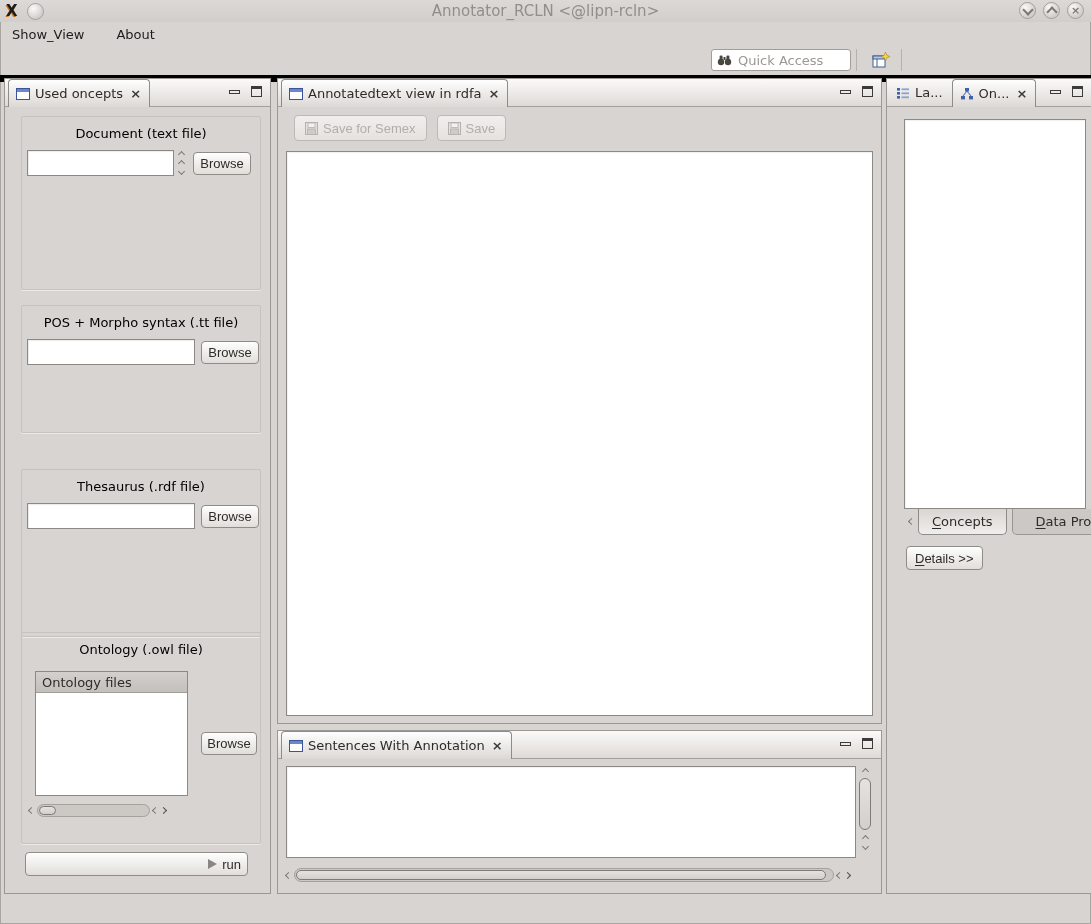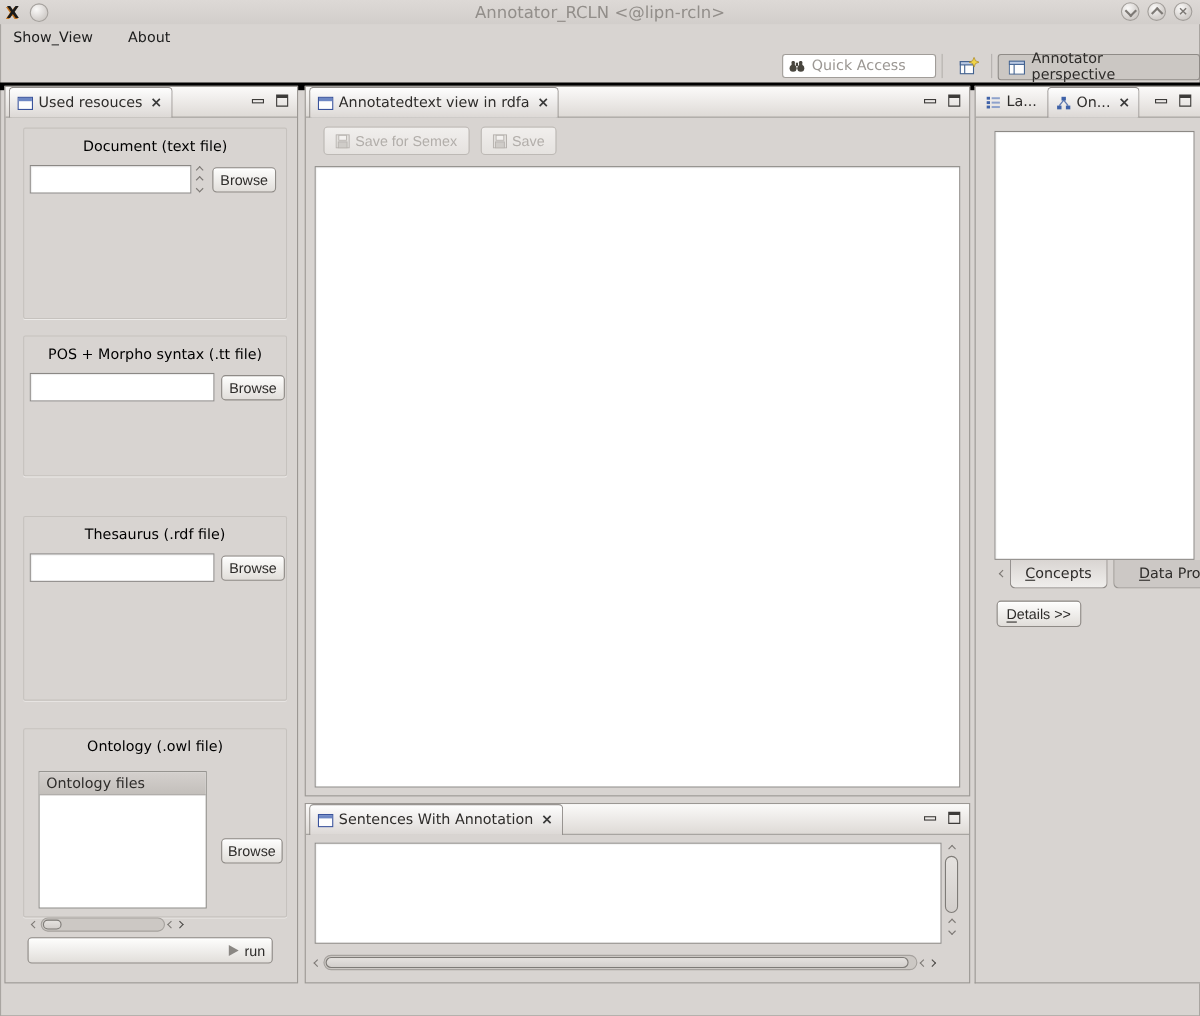--- a/index.html
+++ b/index.html
@@ -131,37 +131,29 @@
     <span class="tsep" style="left:856px"></span>
     <span class="openpersp">
       <svg width="18" height="18" viewBox="0 0 18 18">
         <rect x="1" y="4" width="12" height="11" fill="#fdfdfd" stroke="#41618f"></rect>
         <rect x="1" y="4" width="12" height="3" fill="#b9c8e2" stroke="#41618f"></rect>
         <line x1="5" y1="7" x2="5" y2="15" stroke="#41618f"></line>
         <polygon points="13.5,0 14.8,3.2 18,4.5 14.8,5.8 13.5,9 12.2,5.8 9,4.5 12.2,3.2" fill="#f0d54a" stroke="#a8841c" stroke-width="0.6"></polygon>
       </svg>
     </span>
     <span class="tsep" style="left:901px"></span>
-    <div class="persp-btn">
-      <svg width="15" height="13" viewBox="0 0 15 13">
-        <rect x="0.5" y="0.5" width="14" height="12" fill="#fdfdfd" stroke="#41618f"></rect>
-        <rect x="0.5" y="0.5" width="14" height="3" fill="#b9c8e2" stroke="#41618f"></rect>
-        <line x1="5" y1="3.5" x2="5" y2="12.5" stroke="#41618f"></line>
-      </svg>
-      <span>Annotator perspective</span>
-    </div>
   </div>
 
   <div class="panel" style="left:4px;top:78px;width:267px;height:816px;">
     <div class="phead">
       <div class="vtab">
         <span class="viewicon">
             <i></i>
           </span>
-        <span>Used resouces</span>
+        <span>Used oncepts</span>
         <span class="tabx">×</span>
       </div>
       <div class="minmax">
         <span class="ico-min"></span>
         <span class="ico-max"></span>
       </div>
     </div>
 
     <div class="group" style="top:37px;height:174px;">
       <div class="gtitle">Document (text file)</div>
@@ -185,21 +177,21 @@
     </div>
 
     <div class="group" style="top:390px;height:168px;">
       <div class="gtitle">Thesaurus (.rdf file)</div>
       <div class="grow" style="top:33px;">
         <input class="tinput" style="width: 168px; height: 26px;" value="">
         <button class="btn" style="width:58px;height:23px;margin-left:6px;">Browse</button>
       </div>
     </div>
 
-    <div class="group" style="top:583px;height:172px;">
+    <div class="group" style="top:553px;height:212px;">
       <div class="gtitle">Ontology (.owl file)</div>
       <div class="otable" style="left:13px;top:38px;width:153px;height:125px;">
         <div class="othead">Ontology files</div>
       </div>
       <div class="hsb" style="left:7px;top:171px;width:160px;">
         <span class="cv s left"></span>
         <span class="sb-track" style="width:113px;height:13px;">
           <span class="sb-thumb" style="left:1px;top:1px;width:17px;height:9px;"></span>
         </span>
         <span class="cv s left"></span>

